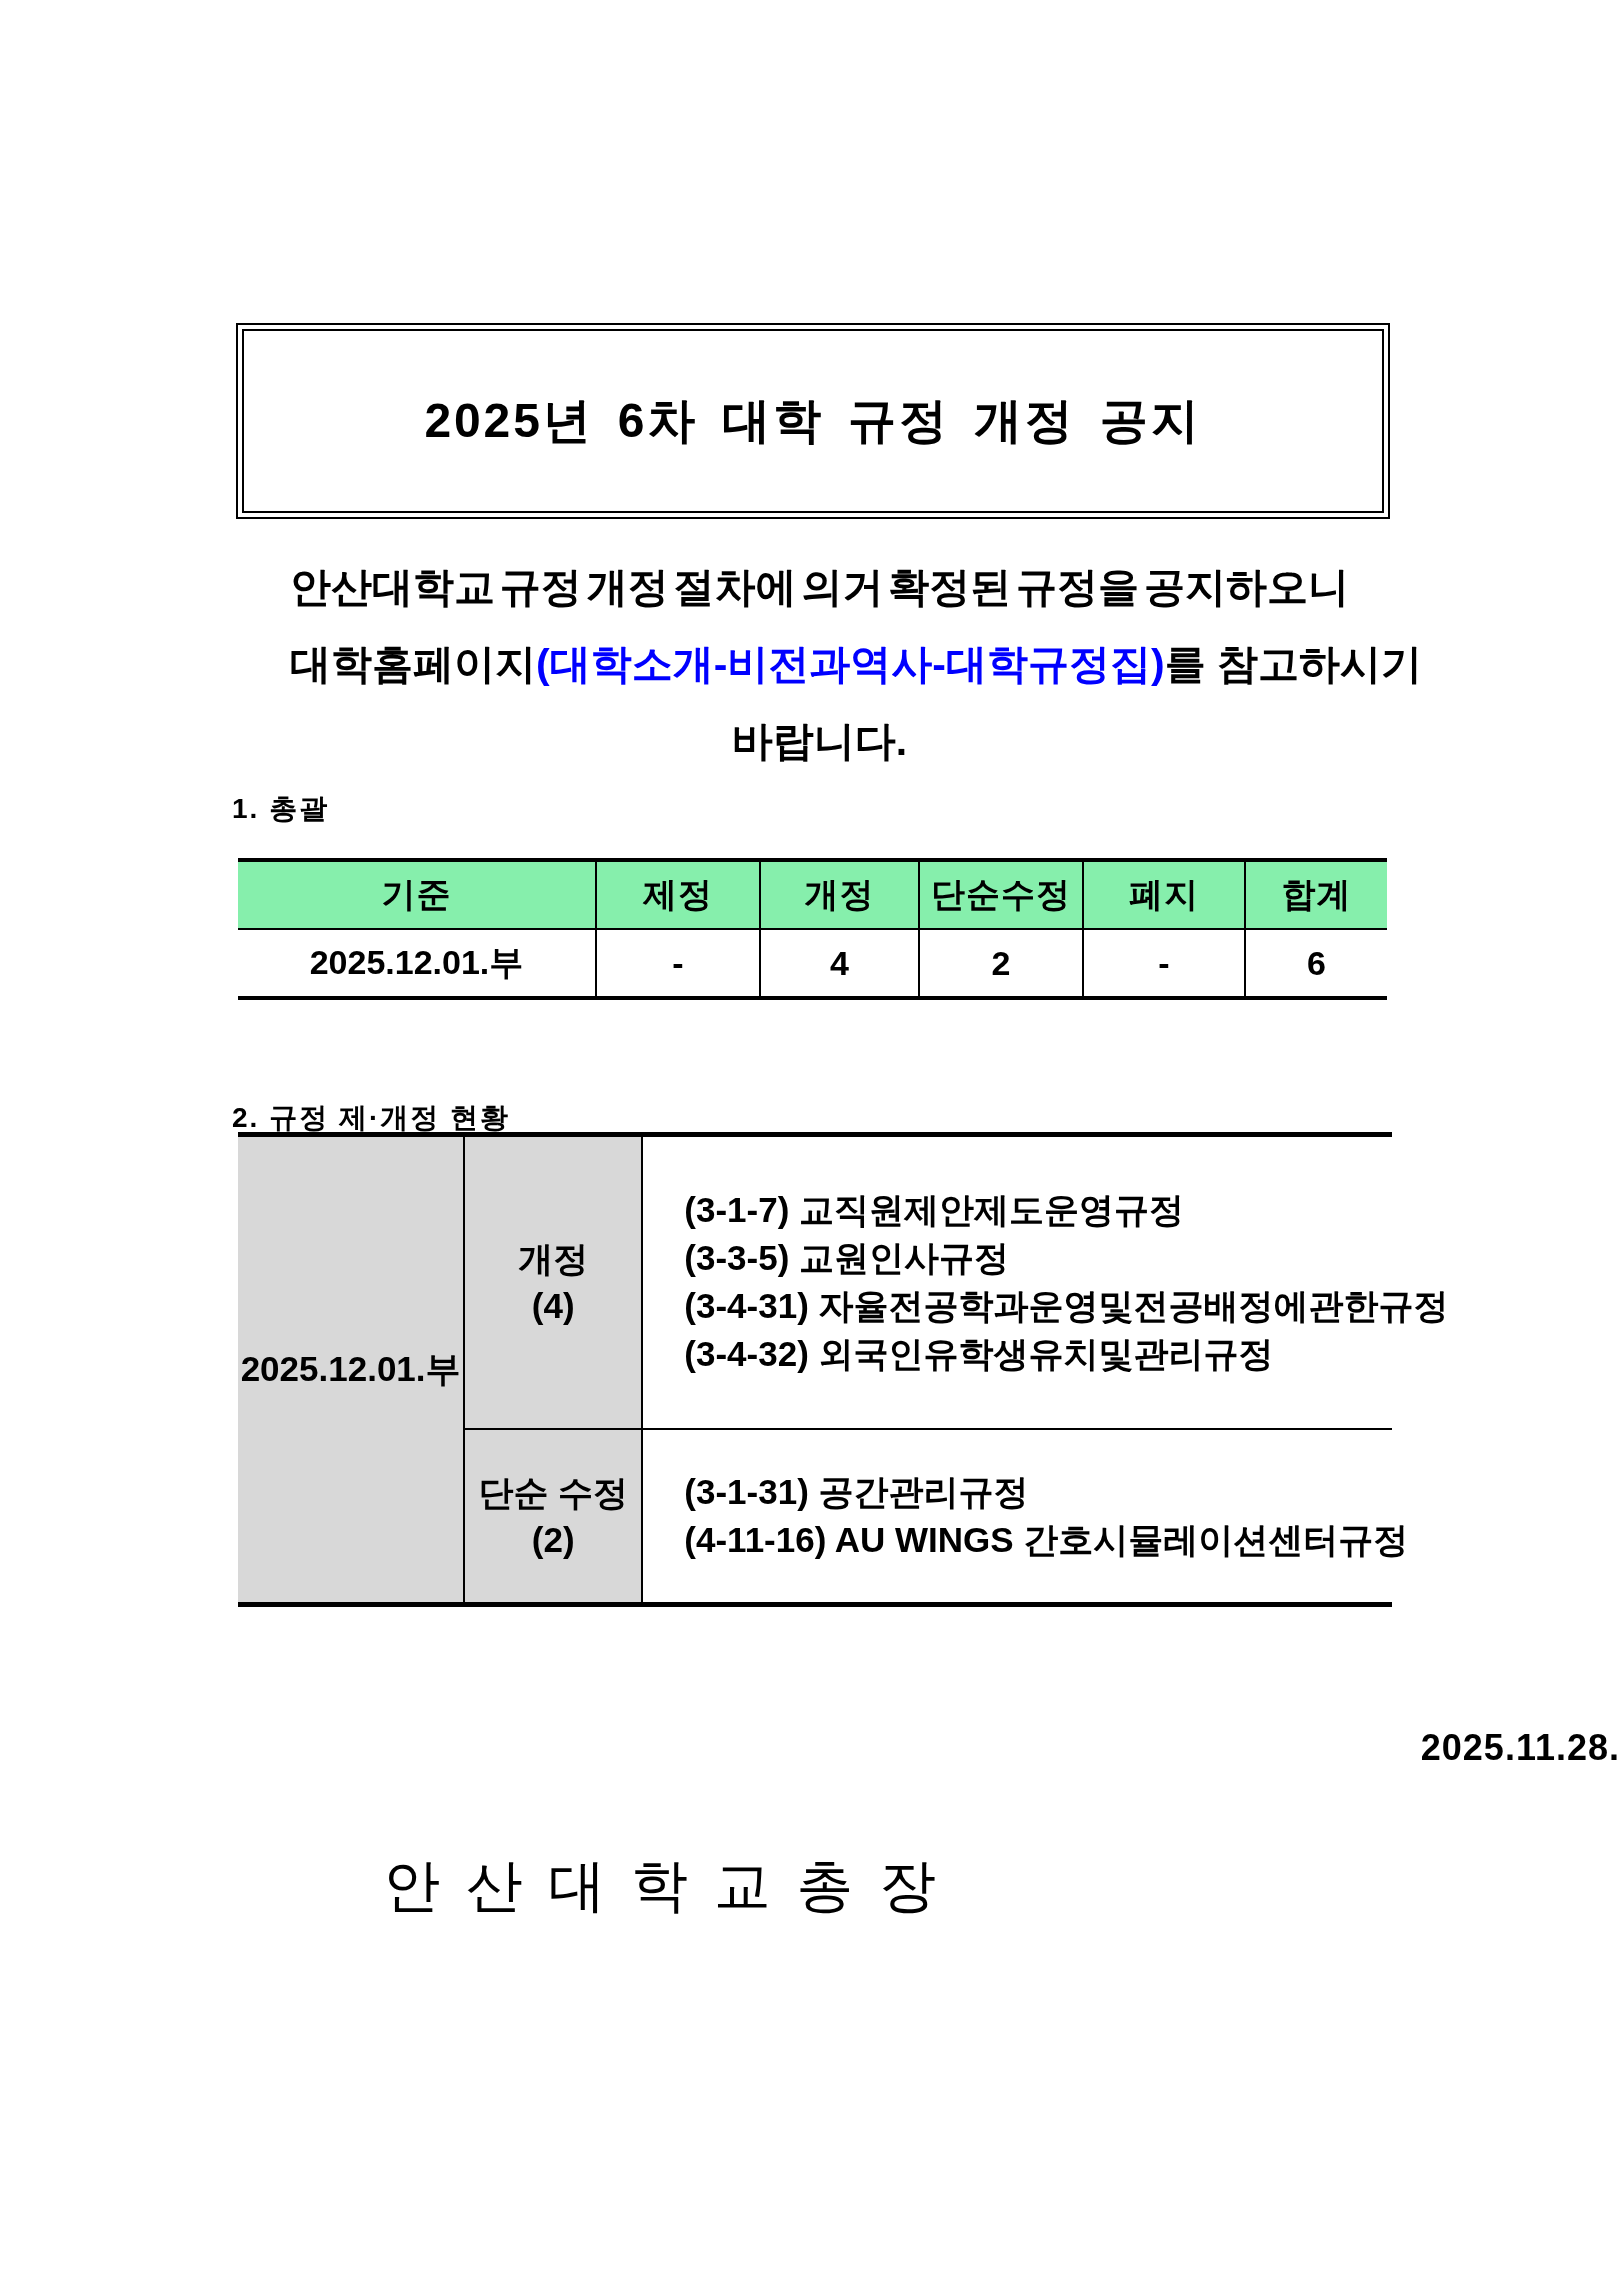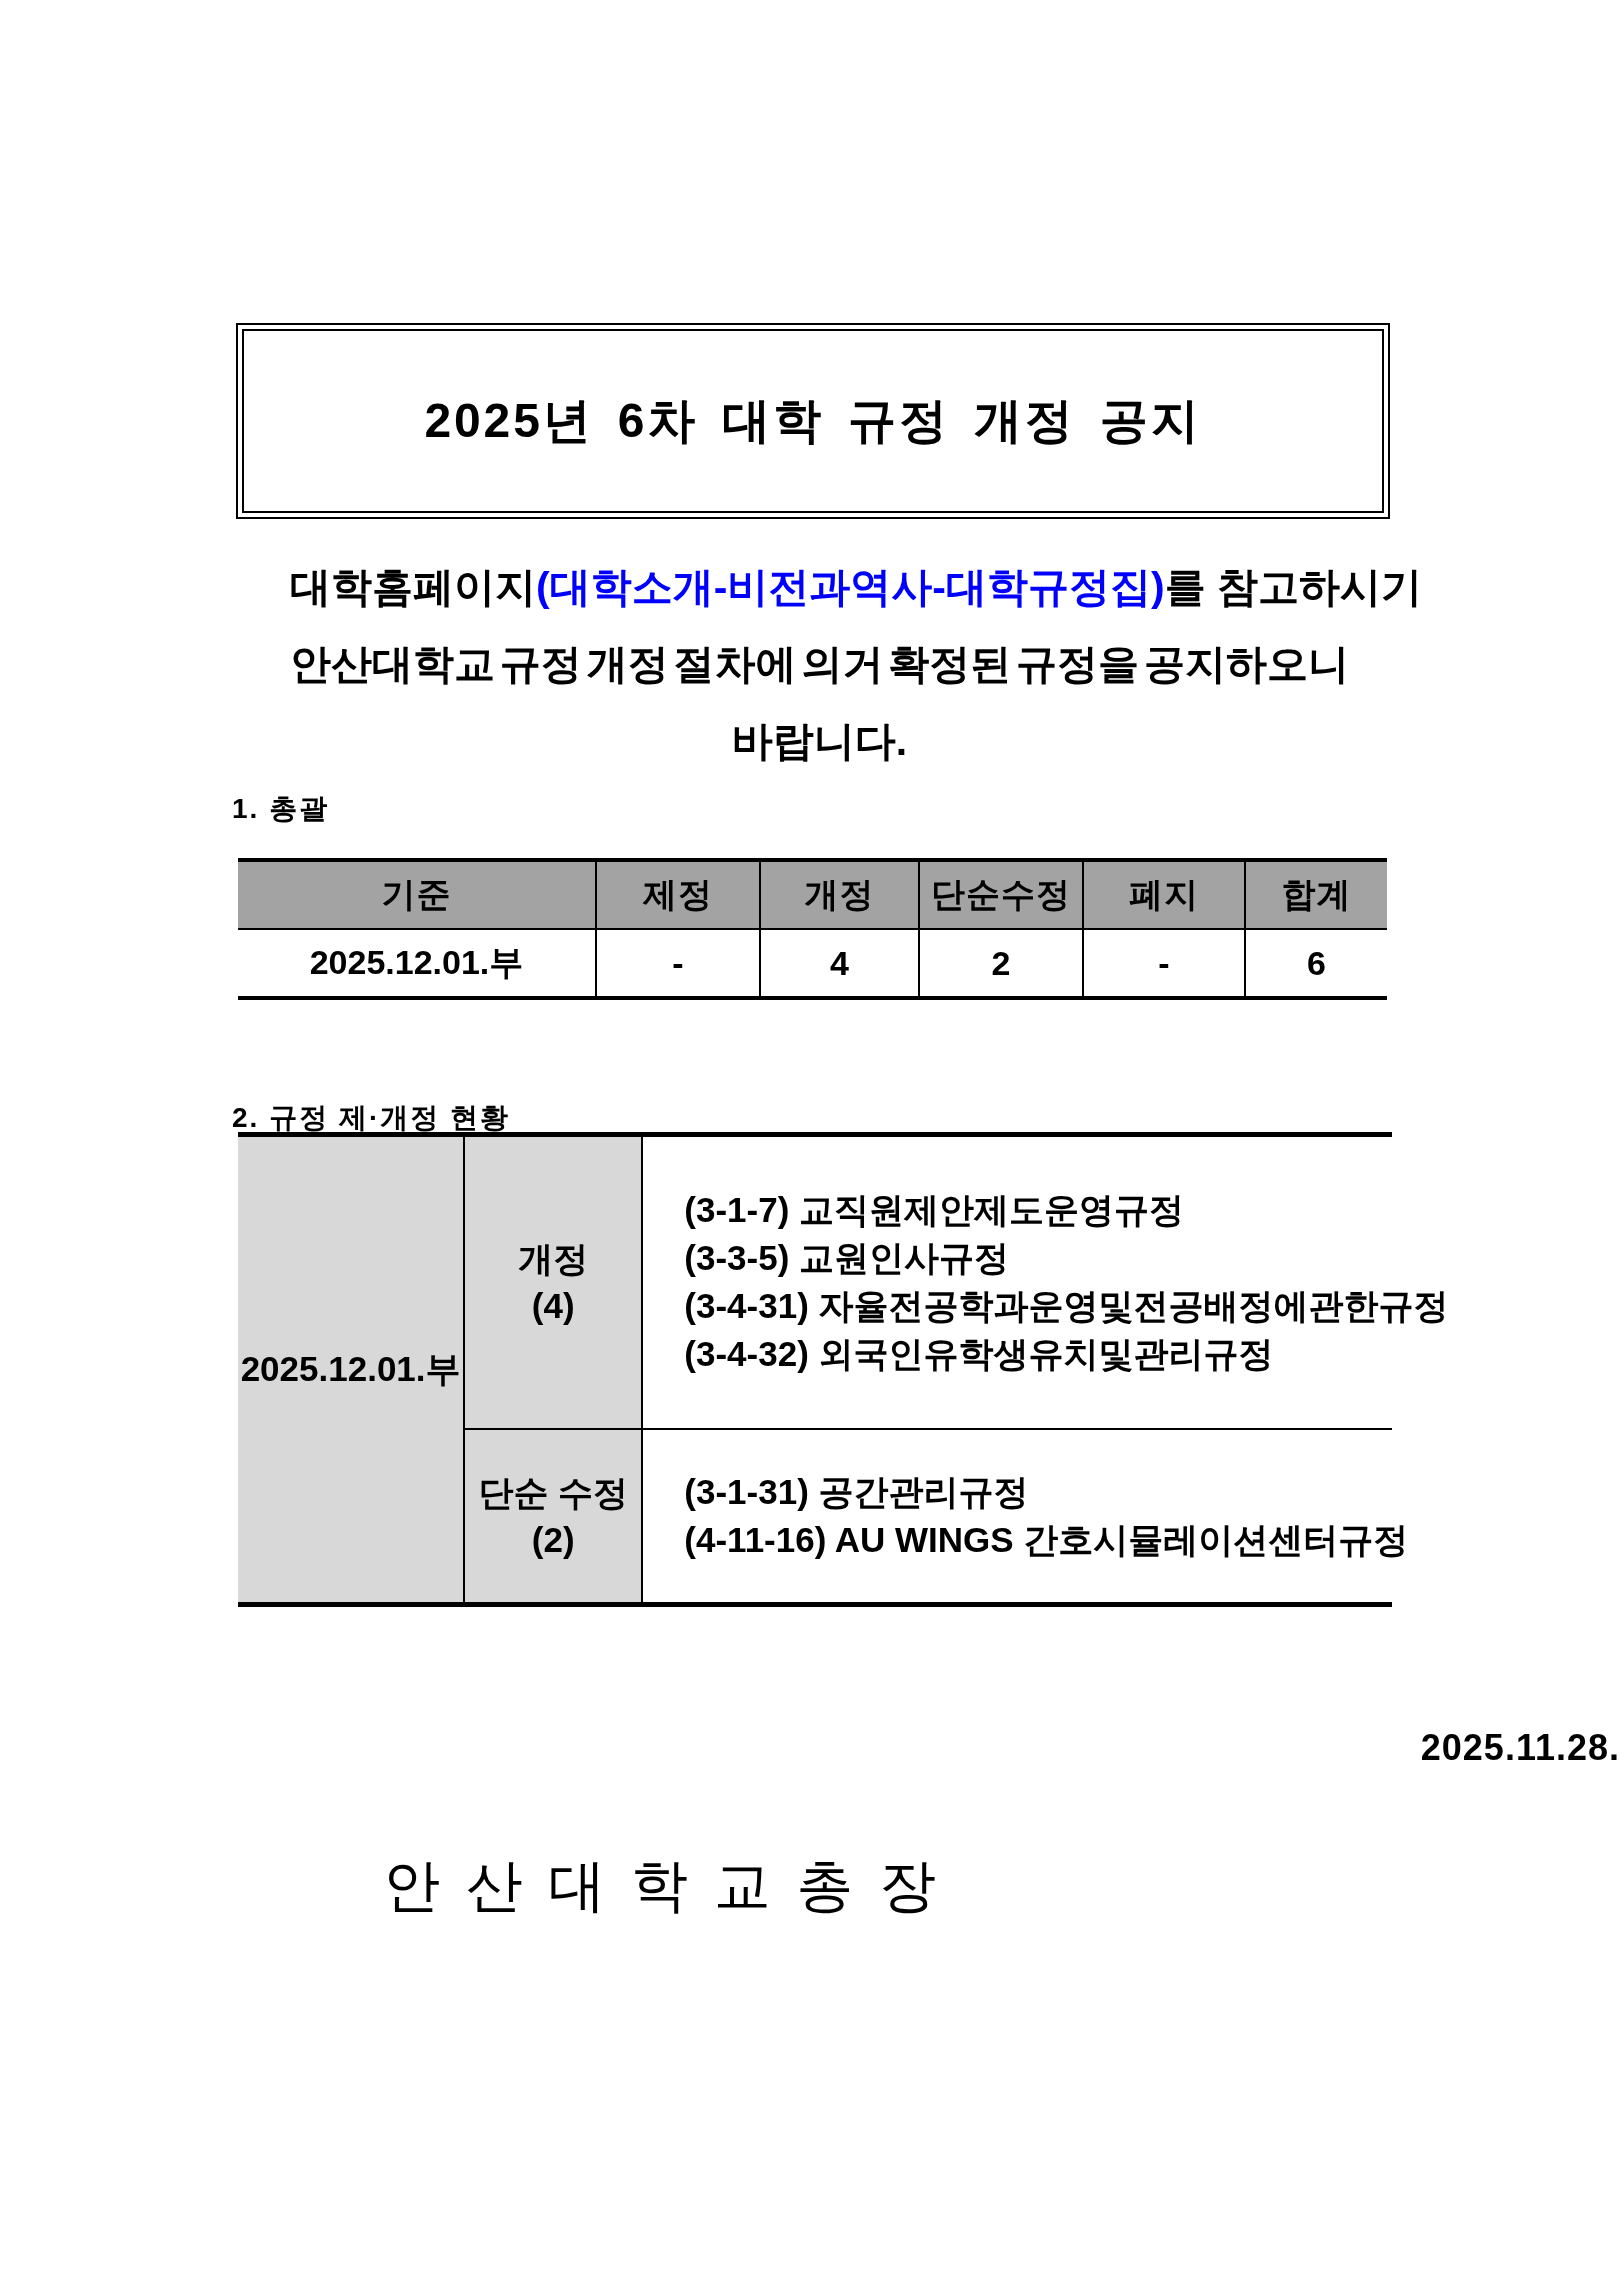--- a/index.html
+++ b/index.html
@@ -54,21 +54,21 @@
   
   .overview-table {
     position:absolute; left:238px; top:858px;
     width:1148px;
     border-collapse:collapse; table-layout:fixed;
     border-top:4.9px solid #000;
     border-bottom:4.9px solid #000;
     font-size:34px;
   }
   .overview-table th {
-    background:#a3a3a3;
+    background:#86efac;
     height:69px;
     border-bottom:2px solid #000;
     font-weight:bold;
     text-align:center; vertical-align:middle;
     letter-spacing:1px;
   }
   .overview-table td {
     height:69px;
     text-align:center; vertical-align:middle;
     font-weight:bold;
@@ -110,32 +110,32 @@
 </head>
 <body>
 
 <div class="title-box">
   <div class="title-box-inner">
     <div class="doc-title">2025년 6차 대학 규정 개정 공지</div>
   </div>
 </div>
 
 <div class="notice">
-  <div class="notice-line line2-wrap">
-    <span>대학홈페이지</span><span class="link-blue">(대학소개-비전과역사-대학규정집)</span><span>를 참고하시기</span>
-  </div>
   <div class="notice-line justify-line">
     <span>안산대학교</span>
     <span>규정</span>
     <span>개정</span>
     <span>절차에</span>
     <span>의거</span>
     <span>확정된</span>
     <span>규정을</span>
     <span>공지하오니</span>
+  </div>
+  <div class="notice-line line2-wrap">
+    <span>대학홈페이지</span><span class="link-blue">(대학소개-비전과역사-대학규정집)</span><span>를 참고하시기</span>
   </div>
   <div class="notice-line center-line">바랍니다.</div>
 </div>
 
 <div id="heading-1" class="section-heading">1. 총괄</div>
 
 <table class="overview-table">
   <colgroup>
     <col style="width:358px">
       <col style="width:164px">

